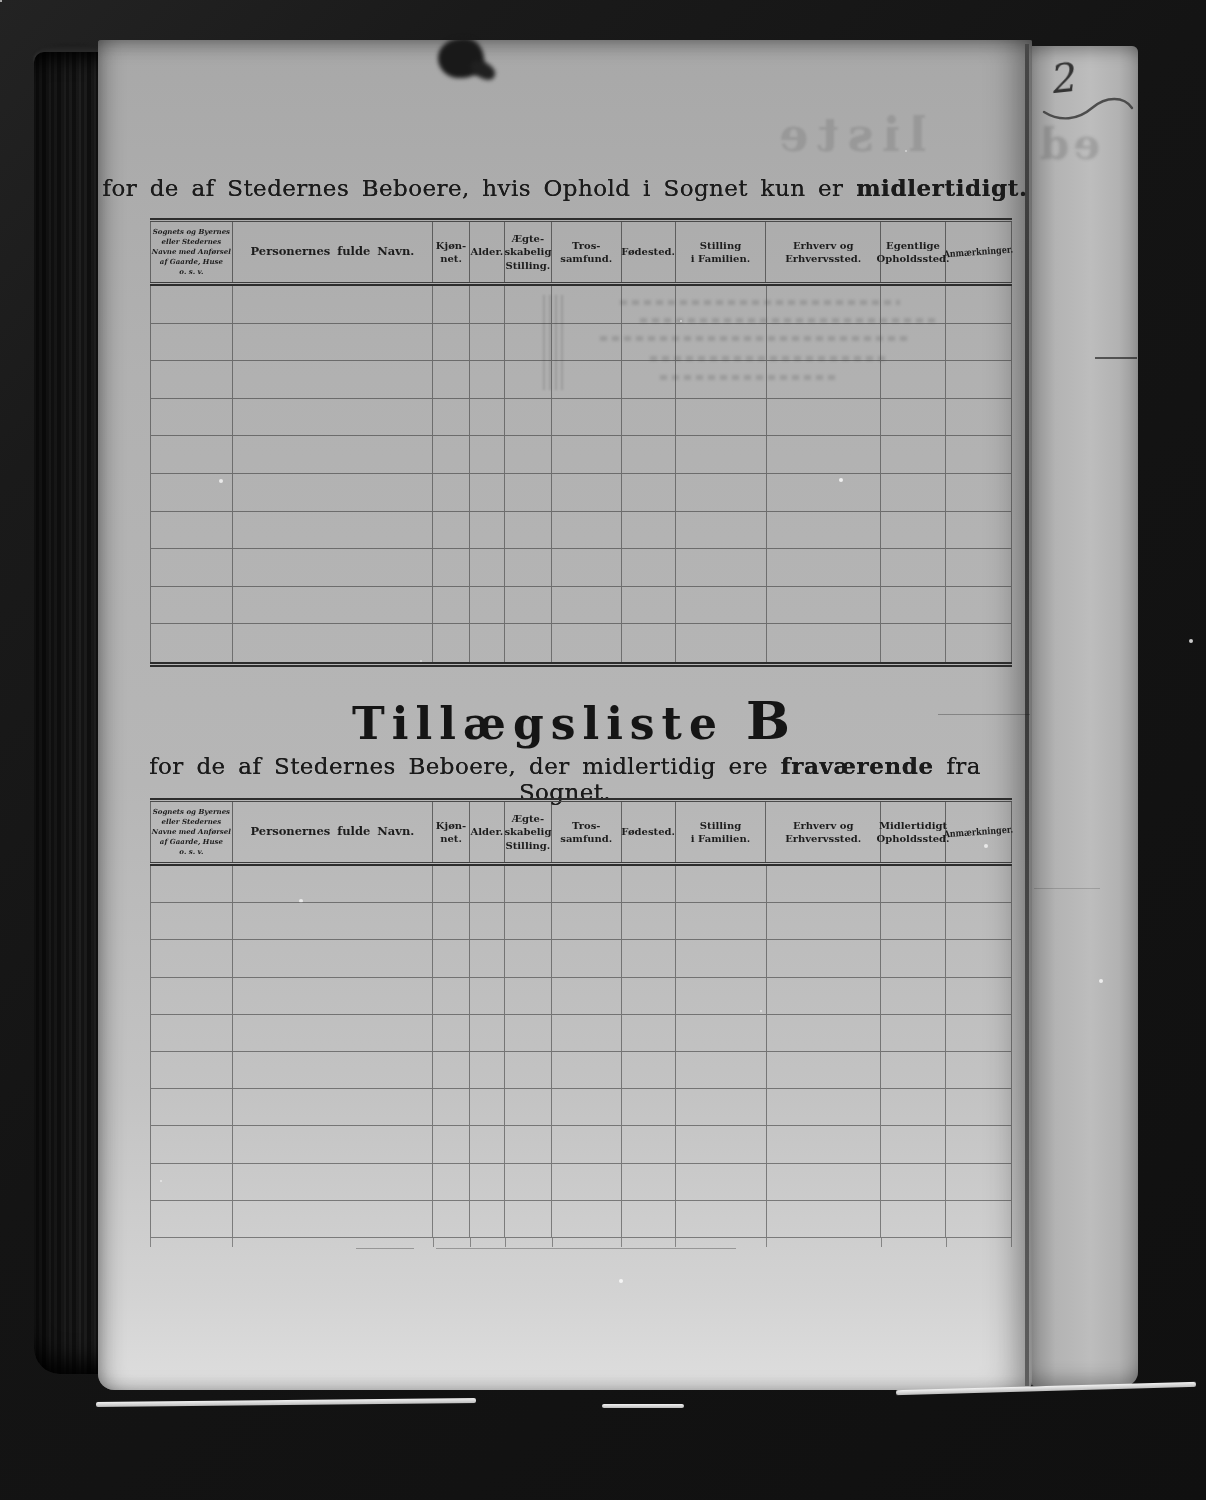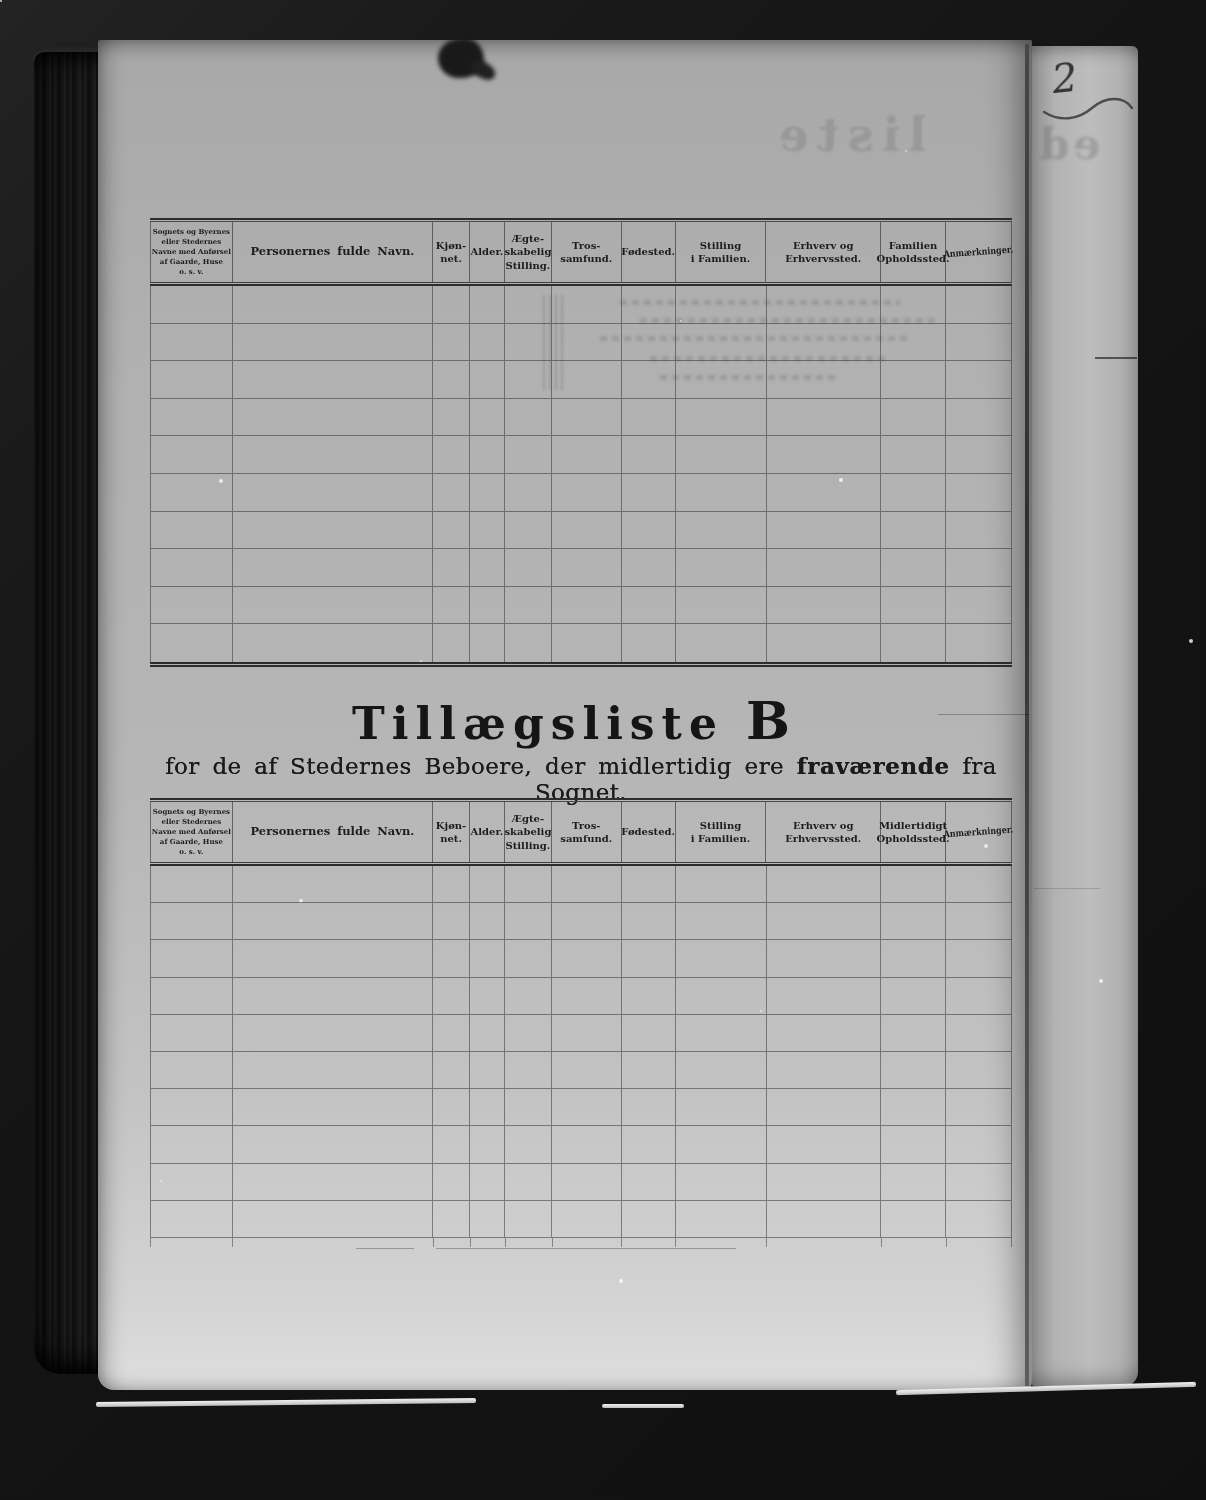--- a/index.html
+++ b/index.html
@@ -71,21 +71,21 @@
   
   .tbl{position:absolute;left:52px;width:862px;}
   .rule-top{height:4px;background:linear-gradient(180deg,#2d2d2d 0 2px,rgba(0,0,0,0) 2px 3px,#4a4a4a 3px 4px);}
   .rule-mid{height:4px;background:linear-gradient(180deg,#3e3e3e 0 1px,rgba(0,0,0,0) 1px 2px,#2d2d2d 2px 4px);}
   .rule-bot{height:5px;background:linear-gradient(180deg,#2d2d2d 0 2px,rgba(0,0,0,0) 2px 3px,#2d2d2d 3px 5px);}
   .thead{display:flex;height:60px;border-left:1px solid rgba(40,40,40,.55);border-right:1px solid rgba(40,40,40,.55);}
   .hcell{box-sizing:border-box;border-right:1px solid rgba(40,40,40,.6);display:flex;flex-direction:column;
     justify-content:center;align-items:center;text-align:center;color:#1d1d1d;font-weight:bold;line-height:1.32;
     overflow:visible;}
   .hcell:last-child{border-right:none;}
-  .hcell.c0{font-size:7px;line-height:1.45;}
+  .hcell.c0{font-size:7px;line-height:1.45;font-style:italic;}
   .hcell.c1{font-size:11.5px;word-spacing:3px;}
   .hcell.cm{font-size:10px;}
   .hcell.rot .hl{transform:rotate(-4deg) scaleX(.84);white-space:nowrap;font-size:9.5px;}
   .tbody{border-left:1px solid rgba(40,40,40,.5);border-right:1px solid rgba(40,40,40,.5);}
   .brow{display:flex;box-sizing:border-box;border-bottom:1px solid rgba(38,38,38,.5);}
   .brow.noline{border-bottom:none;}
   .bcell{box-sizing:border-box;border-right:1px solid rgba(42,42,42,.5);height:100%;}
   .bcell:last-child{border-right:none;}
   .overhang{display:flex;height:9px;border-left:1px solid rgba(40,40,40,.45);}
   .overhang .bcell{border-right:1px solid rgba(42,42,42,.45);}
@@ -128,20 +128,23 @@
   <div class="abs faint-line" style="left:1095px;top:357px;width:42px;height:2px;background:rgba(15,15,15,.6);"></div>
   <div class="abs faint-line" style="left:1034px;top:888px;width:66px;background:rgba(20,20,20,.18);"></div>
   <div class="abs specks"></div>
 
   <div class="abs bottom-glint" style="left:96px;top:1400px;width:380px;height:5px;transform:rotate(-.6deg);"></div>
   <div class="abs bottom-glint" style="left:602px;top:1404px;width:82px;height:4px;"></div>
   <div class="abs bottom-glint" style="left:896px;top:1386px;width:300px;height:5px;transform:rotate(-1.6deg);"></div>
 
   <div class="abs" style="left:98px;top:40px;width:934px;height:1350px;">
 
+    <div class="abs subtitle" style="top:134px;left:0;">
+      <span>for de af Stedernes Beboere, hvis Ophold i Sognet kun er </span><b>midlertidigt.</b><span></span>
+    </div>
 
     <div class="tbl" id="table-a" style="top:178px;">
         <div class="rule-top"></div>
         <div class="thead">
           <div class="hcell c0" style="width: 82px;">
             <div class="hl">Sognets og Byernes</div>
             <div class="hl">eller Stedernes</div>
             <div class="hl">Navne med Anførsel</div>
             <div class="hl">af Gaarde, Huse</div>
             <div class="hl">o. s. v.</div>
@@ -170,21 +173,21 @@
           </div>
           <div class="hcell cm" style="width: 91px;">
             <div class="hl">Stilling</div>
             <div class="hl">i Familien.</div>
           </div>
           <div class="hcell cm" style="width: 115px;">
             <div class="hl">Erhverv og</div>
             <div class="hl">Erhvervssted.</div>
           </div>
           <div class="hcell cm" style="width: 65px;">
-            <div class="hl">Familien</div>
+            <div class="hl">Egentlige</div>
             <div class="hl">Opholdssted.</div>
           </div>
           <div class="hcell cm rot" style="width: 65px;">
             <div class="hl">Anmærkninger.</div>
           </div>
         </div>
         <div class="rule-mid"></div>
         <div class="tbody">
           <div class="brow" style="height: 37.6px;">
             <div class="bcell" style="width: 82px;"></div>
@@ -316,21 +319,21 @@
             <div class="bcell" style="width: 65px;"></div>
             <div class="bcell" style="width: 65px;"></div>
           </div>
         </div>
         <div class="rule-bot"></div>
       </div>
 
     <div class="abs title-block" style="top:650px;left:6px;">
       <span class="title-word">Tillægsliste</span><span class="title-letter">B</span>
     </div>
-    <div class="abs subtitle" style="top:712px;left:16px;">
+    <div class="abs subtitle" style="top:712px;left:0;">
       <span>for de af Stedernes Beboere, der midlertidig ere </span><b>fraværende</b><span> fra Sognet.</span>
     </div>
 
     <div class="tbl" id="table-b" style="top:758px;">
         <div class="rule-top"></div>
         <div class="thead">
           <div class="hcell c0" style="width: 82px;">
             <div class="hl">Sognets og Byernes</div>
             <div class="hl">eller Stedernes</div>
             <div class="hl">Navne med Anførsel</div>

